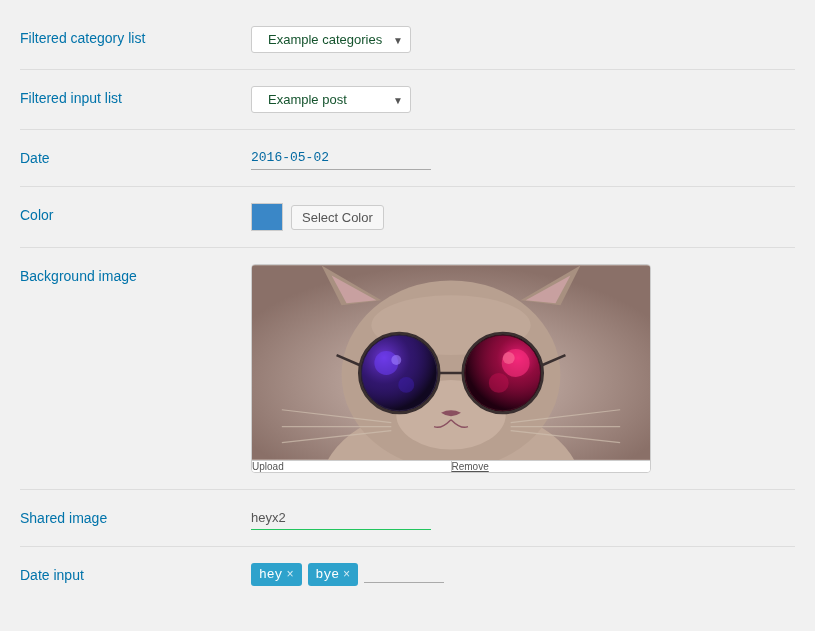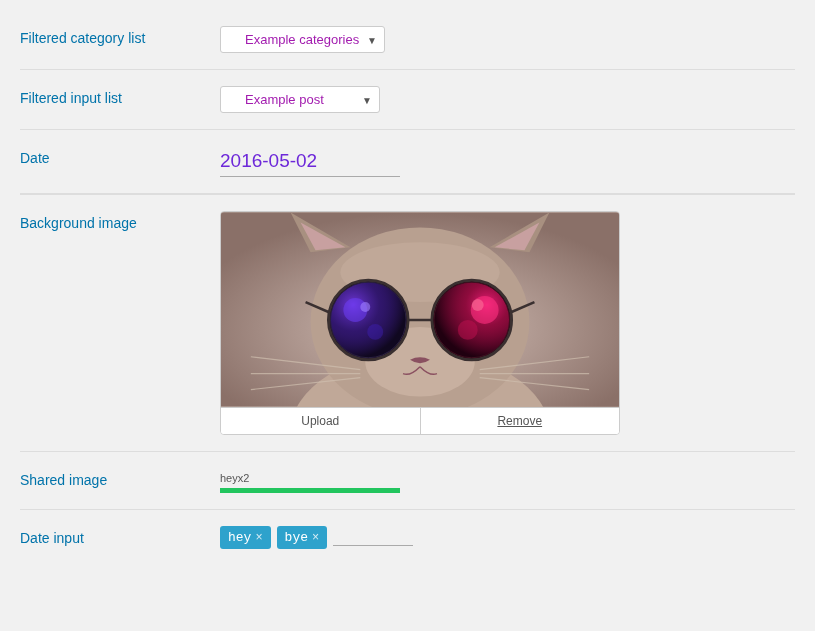--- a/index.html
+++ b/index.html
@@ -13,40 +13,41 @@
     .settings-container {
       background: #f1f1f1;
       padding: 10px 20px;
       max-width: 815px;
     }
     .setting-row {
       display: flex;
       align-items: flex-start;
       padding: 16px 0;
       border-bottom: none;
+      gap: 31px;
     }
     .setting-label {
       width: 200px;
       min-width: 200px;
       color: #0073aa;
       font-size: 14px;
       padding-top: 4px;
     }
     .setting-control {
       flex: 1;
     }
     select {
       appearance: none;
       -webkit-appearance: none;
       background: #fff;
       border: 1px solid #ccc;
       border-radius: 3px;
-      padding: 5px 24px 5px 24px;
-      font-size: 13px;
-      color: #a21caf;
+      padding: 5px 24px 5px 16px;
+      font-size: 13px;
+      color: #14532d;
       cursor: pointer;
       min-width: 160px;
       background-image: none;
       position: relative;
     }
     .select-wrapper {
       position: relative;
       display: inline-block;
     }
     .select-wrapper::after {
@@ -57,24 +58,25 @@
       transform: translateY(-50%);
       font-size: 10px;
       color: #555;
       pointer-events: none;
     }
     .date-input {
       border: none;
       border-bottom: 1px solid #aaa;
       background: transparent;
       padding: 4px 0;
-      font-size: 19px;
-      color: #6d28d9;
+      font-size: 13px;
+      color: #0369a1;
       width: 180px;
       outline: none;
+      font-family: Liberation Mono, monospace;
     }
     .color-row {
       display: flex;
       align-items: center;
       gap: 8px;
     }
     .color-swatch {
       width: 32px;
       height: 28px;
       background-color: #3a87c7;
@@ -115,39 +117,39 @@
     .cat-svg {
       width: 100%;
       height: 100%;
     }
     .image-buttons {
       display: flex;
       border-top: 1px solid #ccc;
     }
     .image-btn {
       flex: 1;
-      padding: 6px;
-      text-align: center;
+      padding: 0;
+      text-align: left;
       background: #fff;
       border: none;
-      font-size: 12px;
+      font-size: 10px;
       color: #555;
       cursor: pointer;
       border-right: 1px solid #ccc;
     }
     .image-btn:last-child {
       border-right: none;
       text-decoration: underline;
     }
     .text-input {
       border: none;
-      border-bottom: 5px solid #22c55e;
+      border-bottom: 1px solid #22c55e;
       background: transparent;
       padding: 4px 0;
-      font-size: 11px;
+      font-size: 13px;
       color: #555;
       width: 180px;
       outline: none;
     }
     .tags-container {
       display: flex;
       align-items: center;
       gap: 6px;
       flex-wrap: wrap;
     }
@@ -216,20 +218,29 @@
   <hr class="divider">
 
   <div class="setting-row">
     <div class="setting-label">Date</div>
     <div class="setting-control">
       <input type="text" class="date-input" value="2016-05-02" style="">
     </div>
   </div>
   <hr class="divider">
 
+  <div class="setting-row">
+    <div class="setting-label">Color</div>
+    <div class="setting-control">
+      <div class="color-row">
+        <span class="color-swatch"></span>
+        <button class="select-color-btn">Select Color</button>
+      </div>
+    </div>
+  </div>
   <hr class="divider">
 
   <div class="setting-row">
     <div class="setting-label">Background image</div>
     <div class="setting-control">
       <div class="image-container">
         <div class="image-preview">
 
           <svg class="cat-svg" viewBox="0 0 400 195" xmlns="http://www.w3.org/2000/svg">
 

